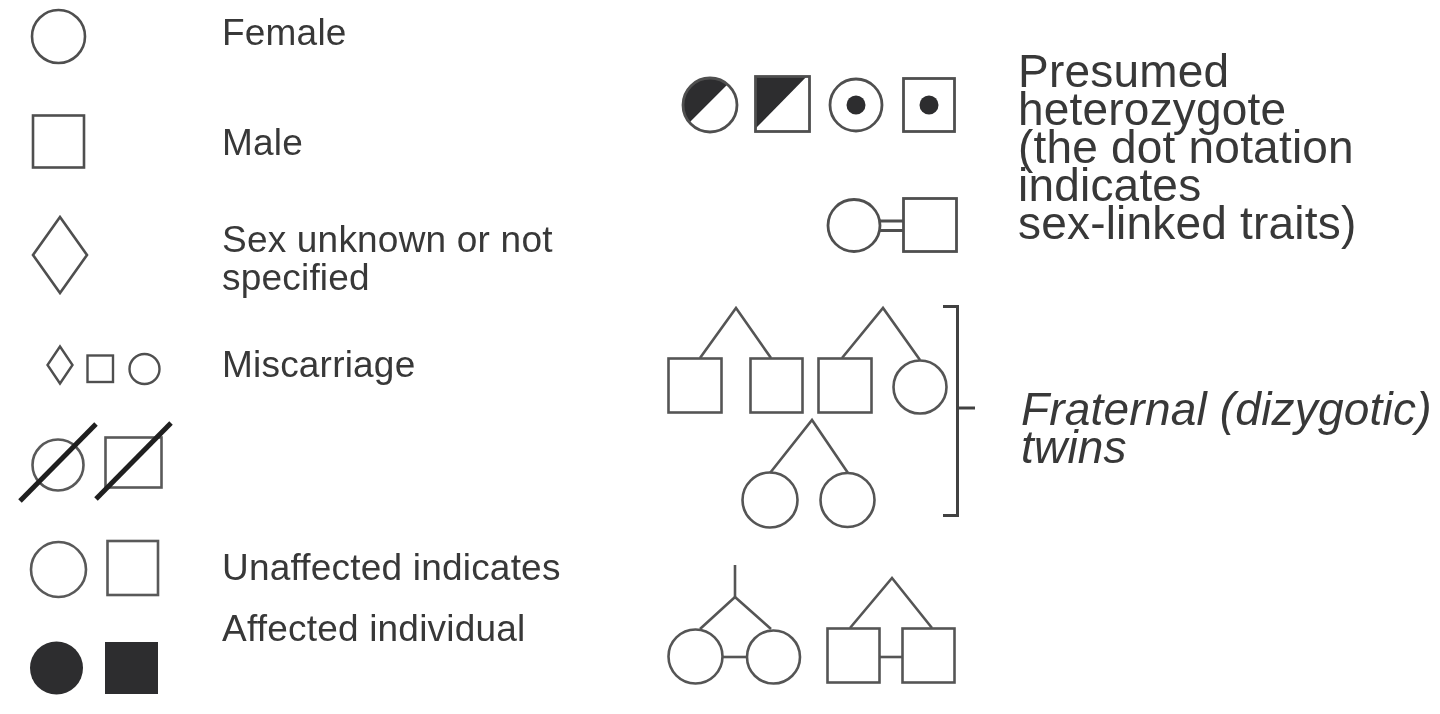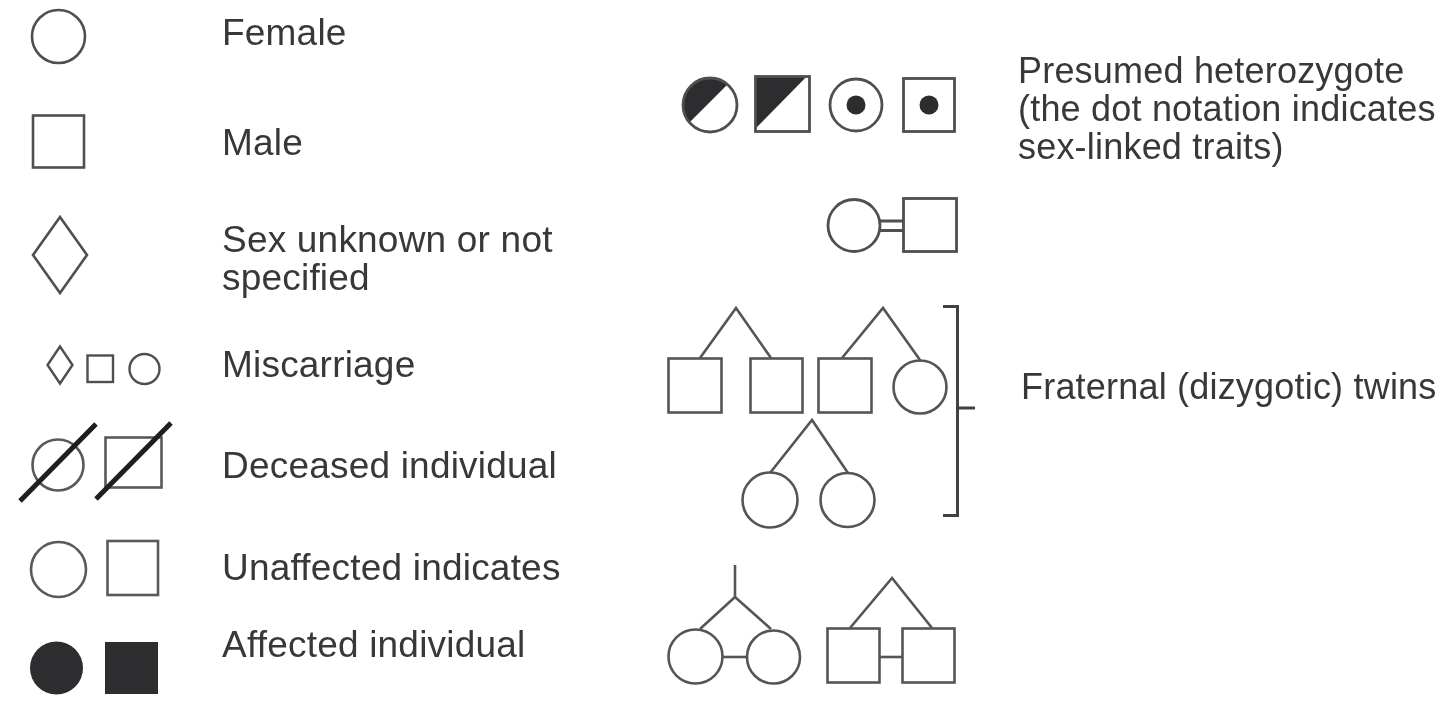--- a/index.html
+++ b/index.html
@@ -5,21 +5,21 @@
   html,body{margin:0;padding:0;background:#fff;}
   .stage{
     position:relative;width:1440px;height:714px;background:#ffffff;overflow:hidden;
     font-family:"Liberation Sans", sans-serif;
   }
   .art{position:absolute;left:0;top:0;}
   .lbl{
     position:absolute;color:#383838;white-space:pre-line;
     font-size:37px;line-height:38px;letter-spacing:0.2px;margin-left:40px;
   }
-  .lbl.right{font-size:36px;}
+  .lbl.right{font-size:46px;}
 </style>
 </head>
 <body>
 
 <div class="stage">
 
   <svg class="art" width="1440" height="714" viewBox="0 0 1440 714">
 
     <g fill="none" stroke="#4f4f4f" stroke-width="2.6">
       <circle cx="58.5" cy="36.5" r="26.5"></circle>
@@ -114,21 +114,20 @@
       <rect x="902.5" y="628.5" width="52" height="54"></rect>
       <line x1="879.5" y1="657" x2="902.5" y2="657"></line>
     </g>
   </svg>
 
   <div class="lbl" style="left:182px; top:14px;">Female</div>
   <div class="lbl" style="left:182px; top:124px;text-align:center;">Male</div>
   <div class="lbl" style="left:182px; top:346px;">Miscarriage</div>
   <div class="lbl" style="left:182px; top:221px;">Sex unknown or not
 specified</div>
-  <div class="lbl" style="left:182px; top:447px;">Deceased individual</div>
   <div class="lbl" style="left:182px; top:549px;">Unaffected indicates</div>
-  <div class="lbl" style="left:182px; top:626px;text-align:center;">Affected individual</div>
+  <div class="lbl" style="left:182px; top:610px;text-align:center;">Affected individual</div>
 
   <div class="lbl right" style="left:978px; top:52px;">Presumed heterozygote
 (the dot notation indicates
 sex-linked traits)</div>
-  <div class="lbl right" style="left:981px; top:368px;">Fraternal (dizygotic) twins</div>
+  <div class="lbl right" style="left:981px; top:390px;font-style:italic;">Fraternal (dizygotic) twins</div>
 </div>
 
 </body></html>

